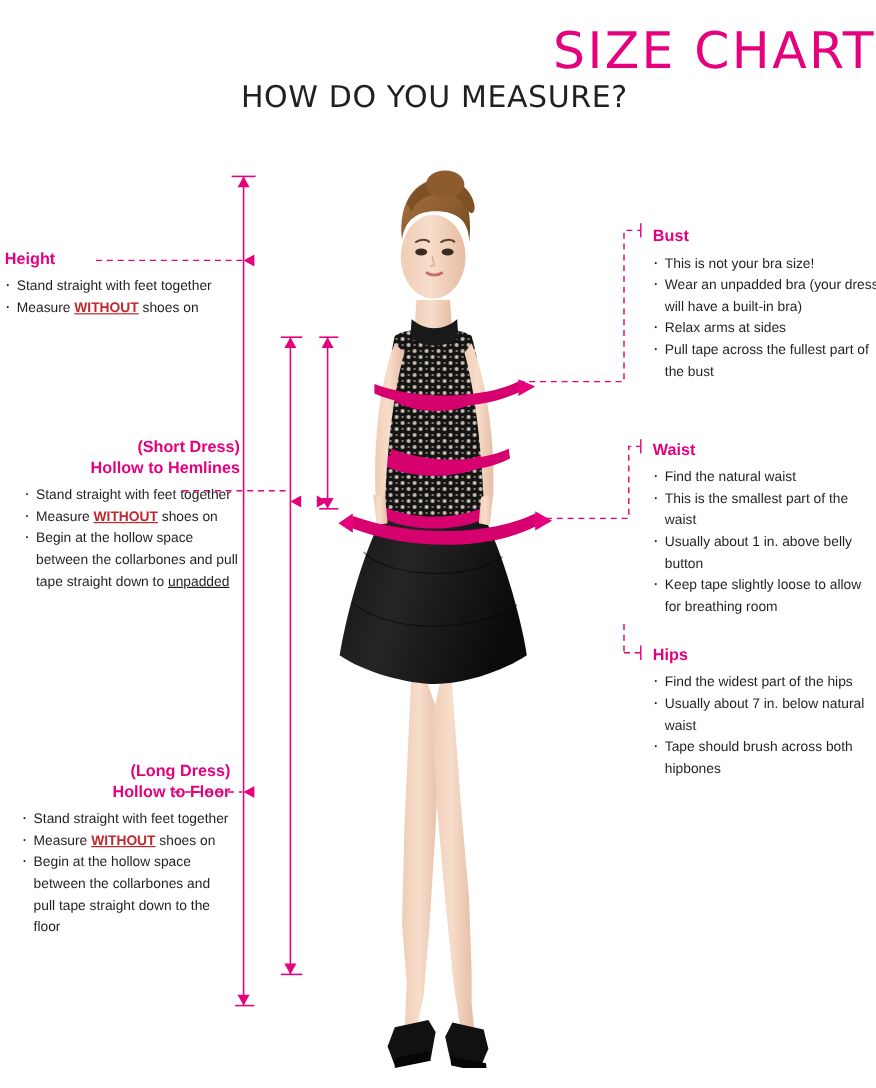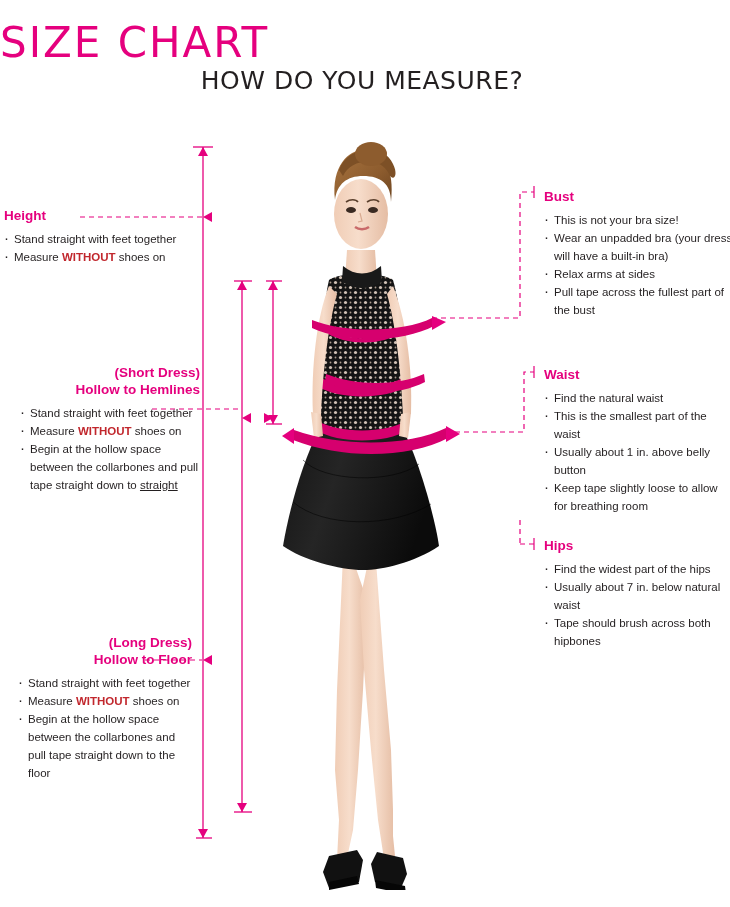--- a/index.html
+++ b/index.html
@@ -21,21 +21,21 @@
     width: 730px;
     height: 907px;
   }
 
   
   .title {
     position: absolute;
     left: 0;
     top: 18px;
     width: 730px;
-    text-align: left;
+    text-align: right;
     font-size: 42px;
     letter-spacing: 2px;
     color: #e5007e;
     font-family: "DejaVu Sans", sans-serif;
     font-weight: 400;
   }
   .subtitle {
     position: absolute;
     left: 0;
     top: 66px;
@@ -84,20 +84,21 @@
     content: "\00B7";
     position: absolute;
     left: 0;
     top: -1px;
     font-size: 15px;
     line-height: 18px;
     color: #231f20;
   }
   .em-red {
     color: #c1272d;
+    text-decoration: underline;
     font-weight: bold;
   }
   .ul-plain { text-decoration: underline; }
 
   .left-block { width: 180px; }
   .right-block { width: 190px; }
 
   
   .lines {
     position: absolute;
@@ -252,21 +253,21 @@
       <li>Measure <span class="em-red">WITHOUT</span> shoes on</li>
     </ul>
   </div>
 
   <div class="block left-block" style="left:-4px; top:364px; width:204px;">
     <div class="heading right">(Short Dress)</div>
     <div class="heading right">Hollow to Hemlines</div>
     <ul style="margin-left:24px;">
       <li>Stand straight with feet together</li>
       <li>Measure <span class="em-red">WITHOUT</span> shoes on</li>
-      <li>Begin at the hollow space between the collarbones and pull tape straight down to <span class="ul-plain">straight</span></li>
+      <li>Begin at the hollow space between the collarbones and pull tape straight down to <span class="ul-plain">unpadded</span></li>
     </ul>
   </div>
 
   <div class="block left-block" style="left:-4px; top:634px; width:196px;">
     <div class="heading right">(Long Dress)</div>
     <div class="heading right">Hollow to Floor</div>
     <ul style="margin-left:22px;">
       <li>Stand straight with feet together</li>
       <li>Measure <span class="em-red">WITHOUT</span> shoes on</li>
       <li>Begin at the hollow space between the collarbones and pull tape straight down to the floor</li>

